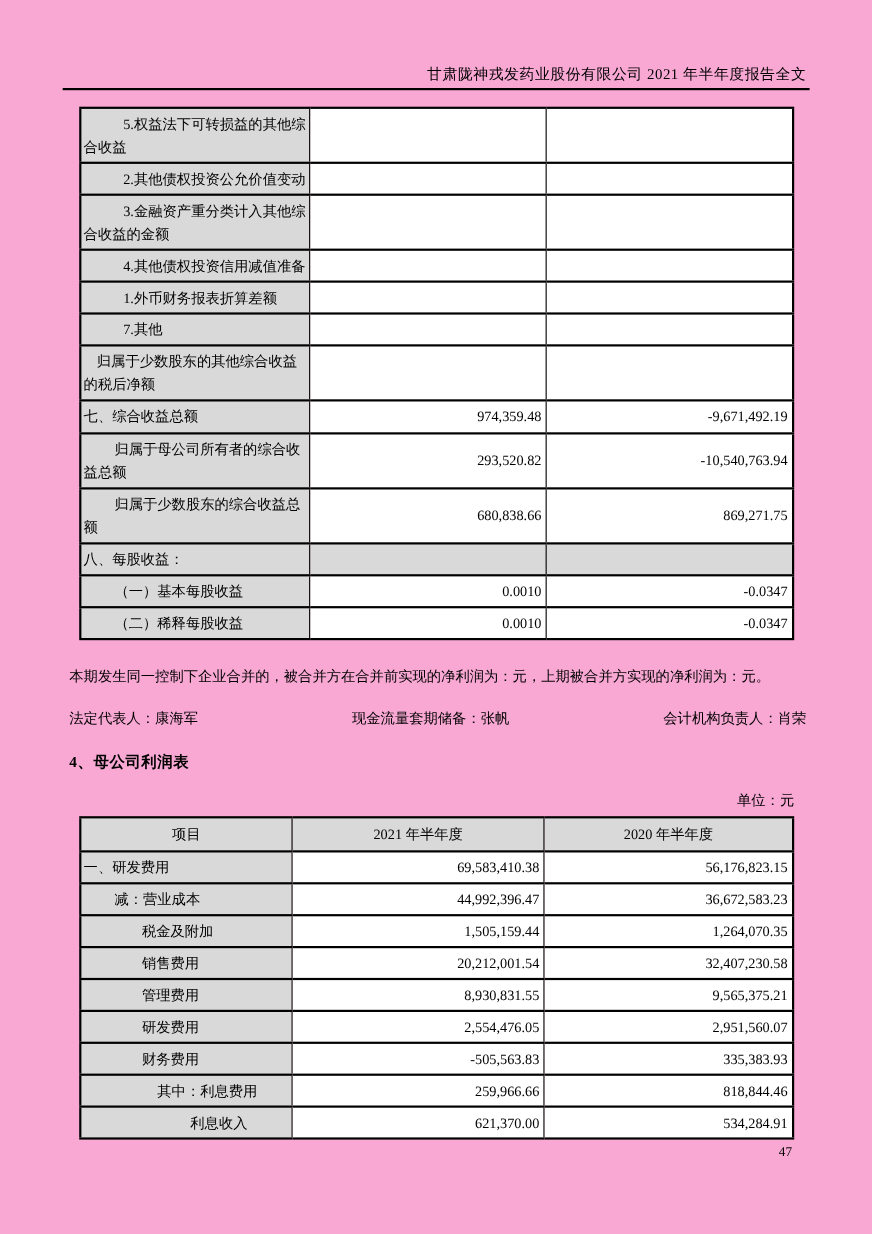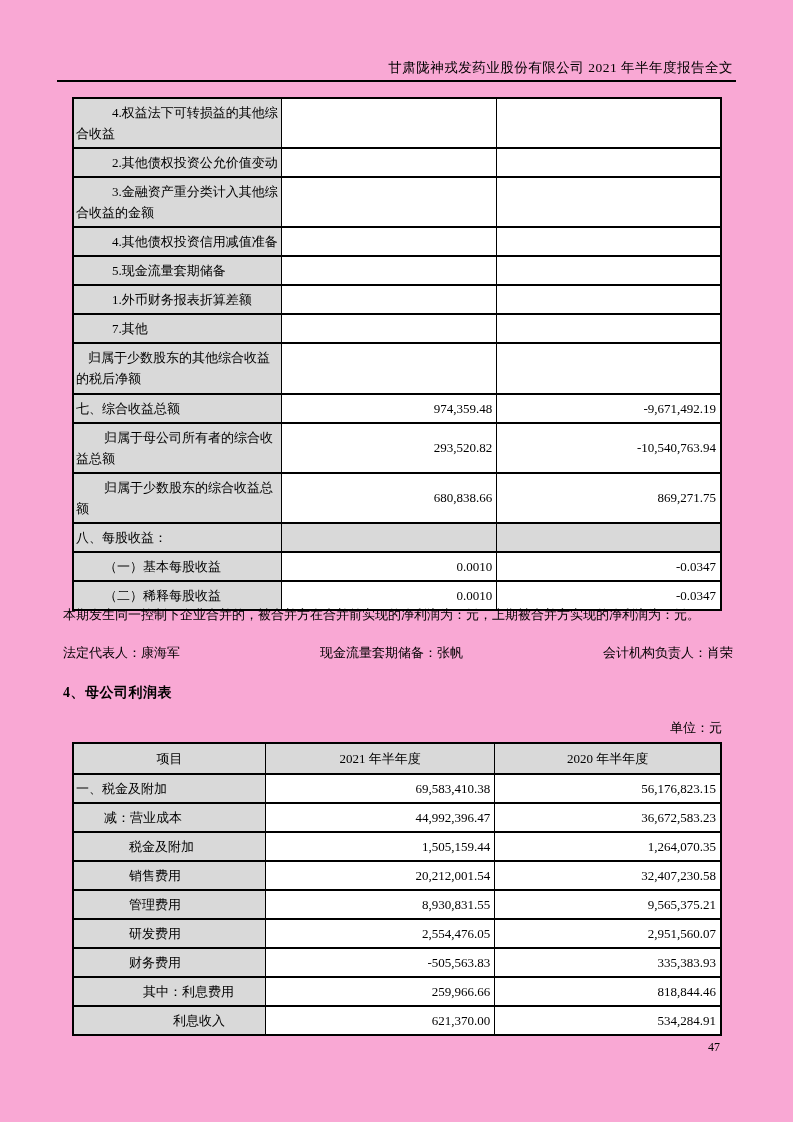--- a/index.html
+++ b/index.html
@@ -111,41 +111,36 @@
   <div class="header-rule"></div>
 
   <table class="fin" id="table1">
     <colgroup>
       <col style="width:32.2%">
         <col style="width:33.2%">
         <col style="width:34.6%">
     </colgroup>
     <tbody>
         <tr>
-          <td class="lbl ind-hang">4.权益法下可转损益的其他综合收益</td>
+          <td class="lbl ind-hang">5.权益法下可转损益的其他综合收益</td>
           <td class="val"></td>
           <td class="val"></td>
         </tr>
         <tr>
           <td class="lbl ind-hang">2.其他债权投资公允价值变动</td>
           <td class="val"></td>
           <td class="val"></td>
         </tr>
         <tr>
           <td class="lbl ind-hang">3.金融资产重分类计入其他综合收益的金额</td>
           <td class="val"></td>
           <td class="val"></td>
         </tr>
         <tr>
           <td class="lbl ind-hang">4.其他债权投资信用减值准备</td>
-          <td class="val"></td>
-          <td class="val"></td>
-        </tr>
-        <tr>
-          <td class="lbl ind-hang">5.现金流量套期储备</td>
           <td class="val"></td>
           <td class="val"></td>
         </tr>
         <tr>
           <td class="lbl ind-hang">1.外币财务报表折算差额</td>
           <td class="val"></td>
           <td class="val"></td>
         </tr>
         <tr>
           <td class="lbl ind-hang">7.其他</td>
@@ -210,21 +205,21 @@
     </colgroup>
     <thead>
       <tr>
         <th>项目</th>
         <th>2021 年半年度</th>
         <th>2020 年半年度</th>
       </tr>
     </thead>
     <tbody>
         <tr>
-          <td class="lbl ind-none">一、税金及附加</td>
+          <td class="lbl ind-none">一、研发费用</td>
           <td class="val">69,583,410.38</td>
           <td class="val">56,176,823.15</td>
         </tr>
         <tr>
           <td class="lbl ind-sub">减：营业成本</td>
           <td class="val">44,992,396.47</td>
           <td class="val">36,672,583.23</td>
         </tr>
         <tr>
           <td class="lbl ind-sub2">税金及附加</td>

